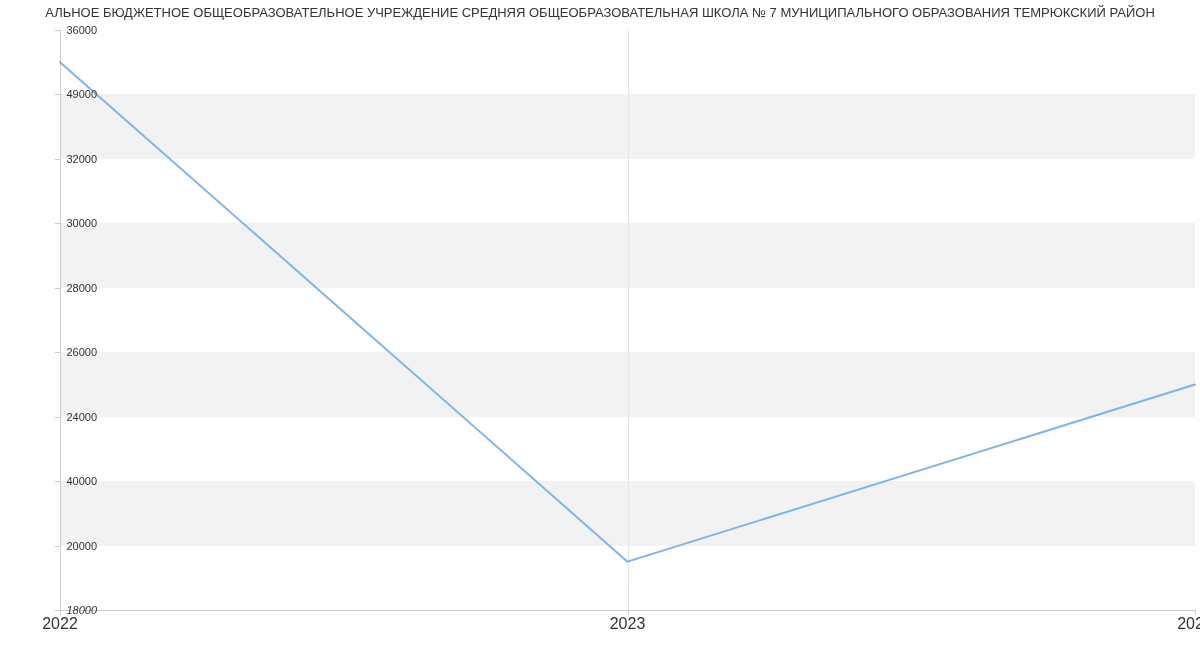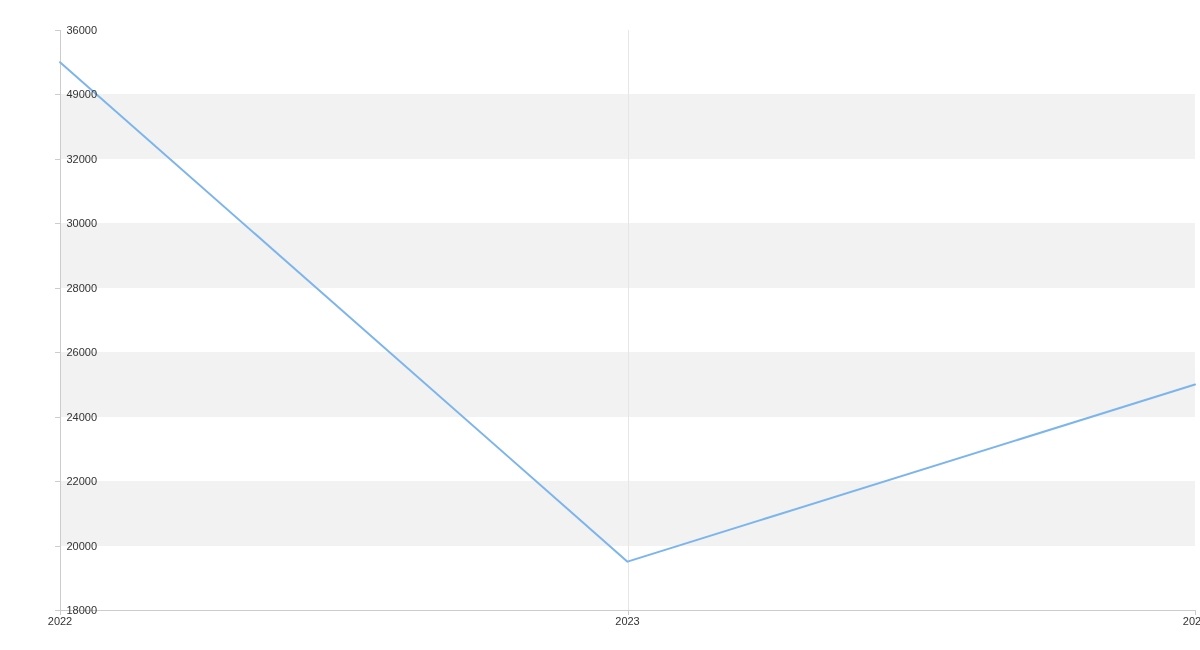--- a/index.html
+++ b/index.html
@@ -58,21 +58,21 @@
       right: 1103px;
       font-size: 11px;
       color: #333333;
       text-align: right;
       transform: translateY(-50%);
       margin-left: 19px;
     }
     .x-tick-label {
       position: absolute;
       top: 615px;
-      font-size: 11px;
+      font-size: 16px;
       color: #333333;
       transform: translateX(-50%);
     }
     .tick-mark-y {
       position: absolute;
       left: 55px;
       width: 5px;
       height: 1px;
       background: #cccccc;
     }
@@ -96,45 +96,46 @@
       stroke: #7cb5ec;
       stroke-width: 2;
       stroke-linejoin: round;
       stroke-linecap: round;
     }
   </style>
 </head>
 <body>
 
 <div class="chart-container">
+  <div class="title">АЛЬНОЕ БЮДЖЕТНОЕ ОБЩЕОБРАЗОВАТЕЛЬНОЕ УЧРЕЖДЕНИЕ СРЕДНЯЯ ОБЩЕОБРАЗОВАТЕЛЬНАЯ ШКОЛА № 7 МУНИЦИПАЛЬНОГО ОБРАЗОВАНИЯ ТЕМРЮКСКИЙ РАЙОН</div>
 
   <div class="plot-area">
 
     <div class="grid-band" style="top:64.44px;height:64.44px;"></div>
     <div class="grid-band" style="top:193.33px;height:64.44px;"></div>
     <div class="grid-band" style="top:322.22px;height:64.44px;"></div>
     <div class="grid-band" style="top:451.11px;height:64.44px;"></div>
 
     <div class="grid-line-v" style="left:567.5px;"></div>
 
     <div class="axis-line" style="left:0;top:580px;width:1135px;height:1px;"></div>
     <div class="axis-line" style="left:0;top:0;width:1px;height:580px;"></div>
 
     <svg class="line-svg" viewBox="0 0 1135 580" preserveAspectRatio="none">
 
       <polyline class="data-line" points="0,32.22 567.5,531.67 1135,354.44"></polyline>
     </svg>
   </div>
 
   <div class="tick-mark-y" style="top:610px;"></div>
-  <div class="y-tick-label" style="top:610px;">18000</div>
+  <div class="y-tick-label" style="top:610px;font-style:italic;">18000</div>
   <div class="tick-mark-y" style="top:545.56px;"></div>
   <div class="y-tick-label" style="top:545.56px;">20000</div>
   <div class="tick-mark-y" style="top:481.11px;"></div>
-  <div class="y-tick-label" style="top:481.11px;">22000</div>
+  <div class="y-tick-label" style="top:481.11px;">40000</div>
   <div class="tick-mark-y" style="top:416.67px;"></div>
   <div class="y-tick-label" style="top:416.67px;">24000</div>
   <div class="tick-mark-y" style="top:352.22px;"></div>
   <div class="y-tick-label" style="top:352.22px;">26000</div>
   <div class="tick-mark-y" style="top:287.78px;"></div>
   <div class="y-tick-label" style="top:287.78px;">28000</div>
   <div class="tick-mark-y" style="top:223.33px;"></div>
   <div class="y-tick-label" style="top:223.33px;">30000</div>
   <div class="tick-mark-y" style="top:158.89px;"></div>
   <div class="y-tick-label" style="top:158.89px;">32000</div>

